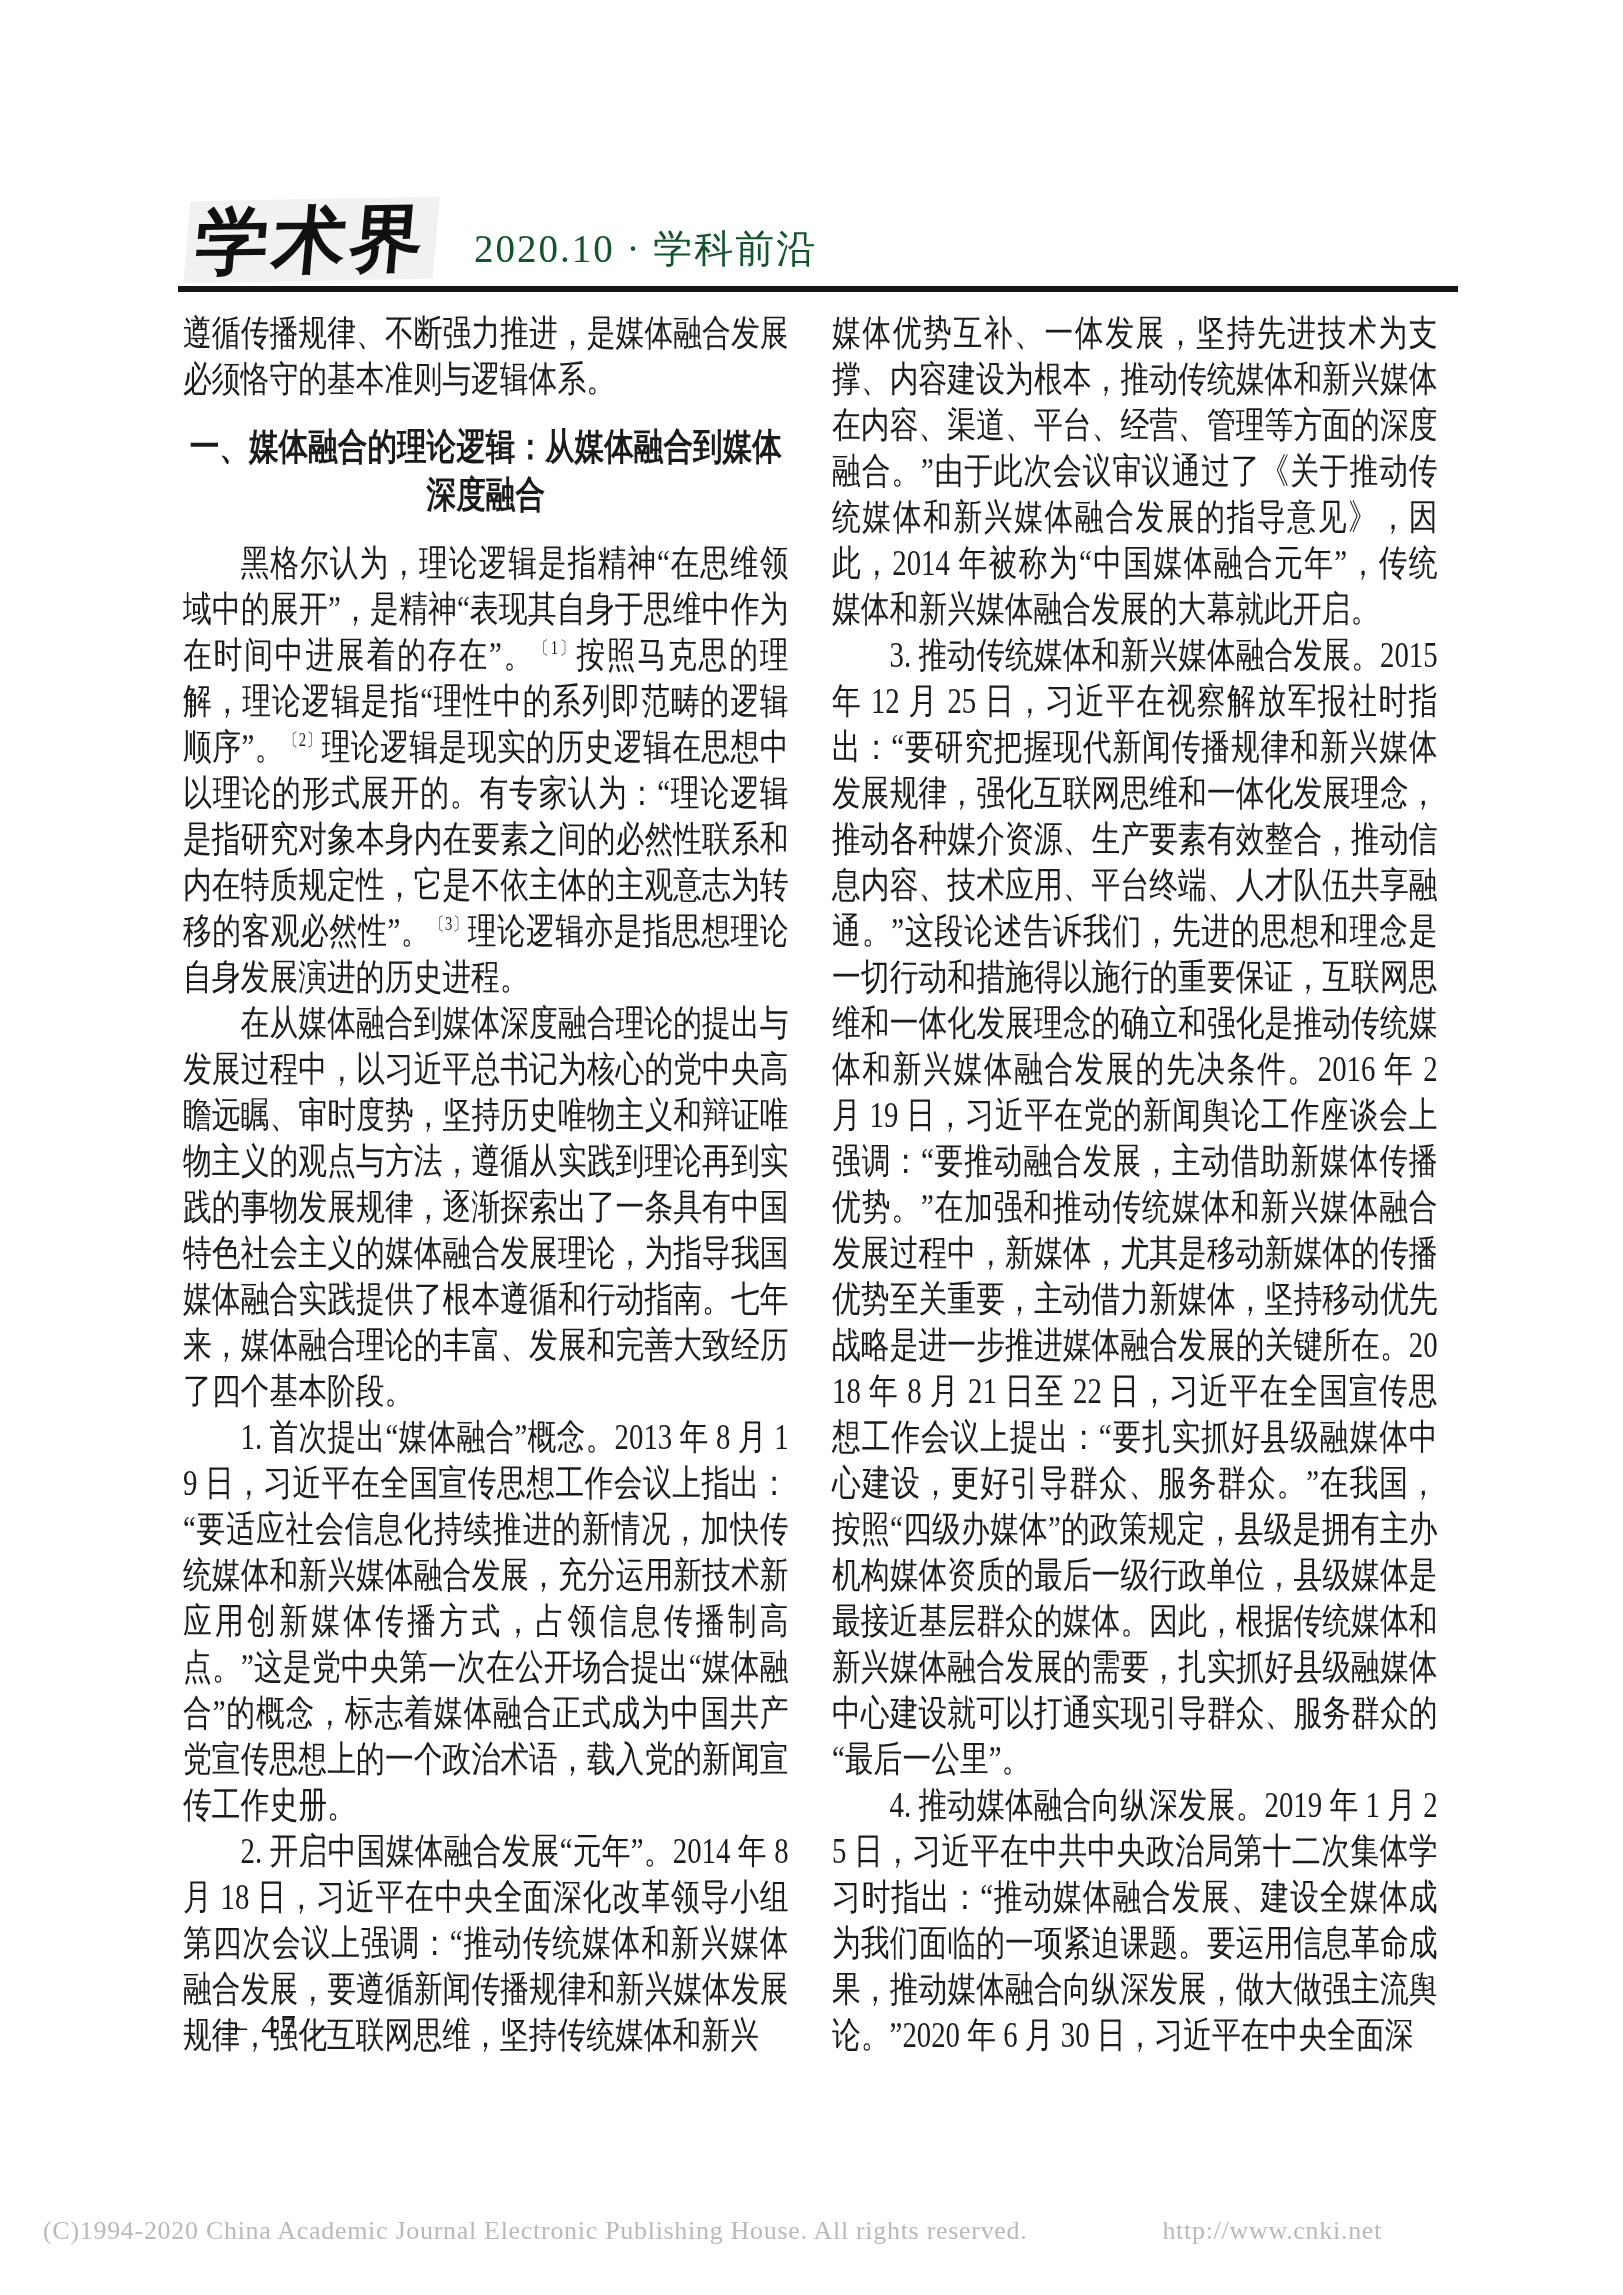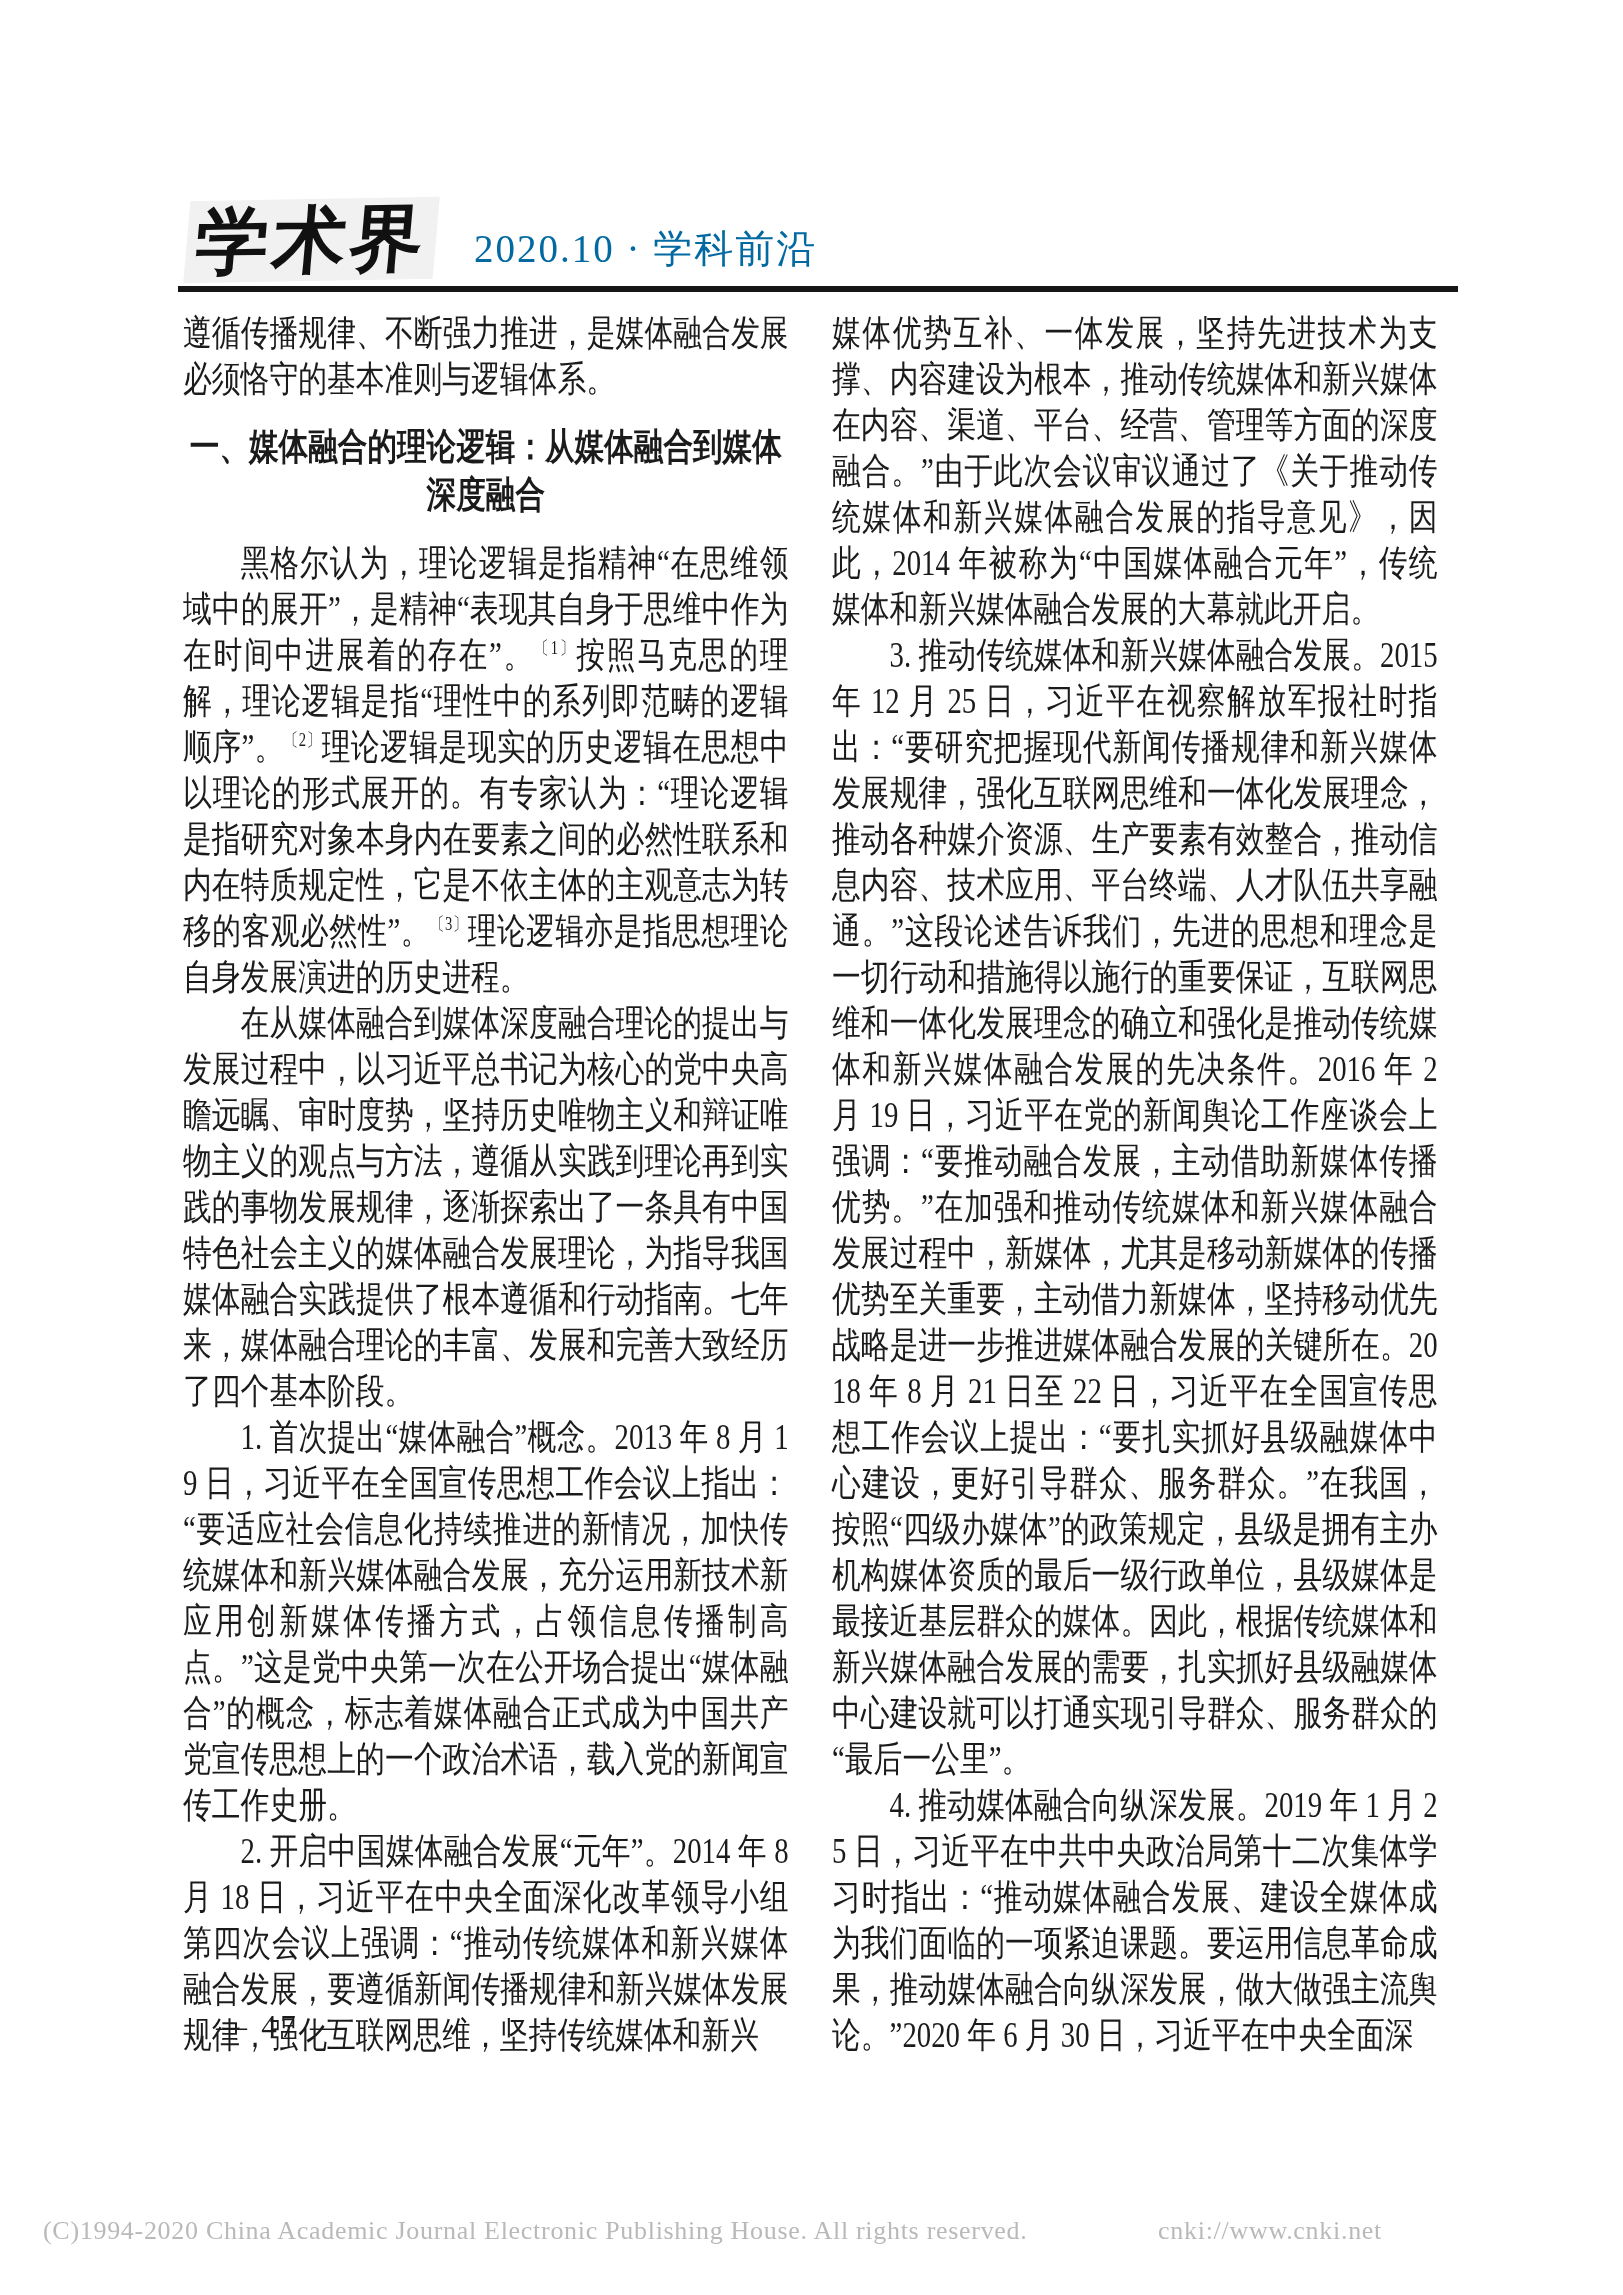--- a/index.html
+++ b/index.html
@@ -16,21 +16,21 @@
     position:absolute;left:187px;top:182px;height:99px;
     display:flex;align-items:flex-end;gap:38px;
   }
   .logo{
     font-size:73px;line-height:1.05;font-weight:900;
     background:#f1f1f1;padding:3.9px 9.2px 1.3px 9.2px;
     transform:skewX(-6deg) rotate(-1deg);
     letter-spacing:3.9px;color:#111;
   }
   .issue{
-    font-size:39px;letter-spacing:2px;padding-bottom:5.2px;color:#0369a1;
+    font-size:39px;letter-spacing:2px;padding-bottom:5.2px;color:#14532d;
   }
   .rule{
     position:absolute;left:178px;top:286px;width:1280px;height:5.9px;
     background:#161616;
   }
   
   .main{position:absolute;left:183px;top:310px;width:1276px;}
   .col{
     position:absolute;top:0;width:757px;
     transform:scaleX(0.8);transform-origin:top left;
@@ -85,17 +85,17 @@
         <div class="para"><span>媒体优势互补、一体发展，坚持先进技术为支撑、内容建设为根本，推动传统媒体和新兴媒体在内容、渠道、平台、经营、管理等方面的深度融合。”由于此次会议审议通过了《关于推动传统媒体和新兴媒体融合发展的指导意见》，因此，2014 年被称为“中国媒体融合元年”，传统媒体和新兴媒体融合发展的大幕就此开启。</span></div>
         <div class="para indent"><span>3. 推动传统媒体和新兴媒体融合发展。2015 年 12 月 25 日，习近平在视察解放军报社时指出：“要研究把握现代新闻传播规律和新兴媒体发展规律，强化互联网思维和一体化发展理念，推动各种媒介资源、生产要素有效整合，推动信息内容、技术应用、平台终端、人才队伍共享融通。”这段论述告诉我们，先进的思想和理念是一切行动和措施得以施行的重要保证，互联网思维和一体化发展理念的确立和强化是推动传统媒体和新兴媒体融合发展的先决条件。2016 年 2 月 19 日，习近平在党的新闻舆论工作座谈会上强调：“要推动融合发展，主动借助新媒体传播优势。”在加强和推动传统媒体和新兴媒体融合发展过程中，新媒体，尤其是移动新媒体的传播优势至关重要，主动借力新媒体，坚持移动优先战略是进一步推进媒体融合发展的关键所在。2018 年 8 月 21 日至 22 日，习近平在全国宣传思想工作会议上提出：“要扎实抓好县级融媒体中心建设，更好引导群众、服务群众。”在我国，按照“四级办媒体”的政策规定，县级是拥有主办机构媒体资质的最后一级行政单位，县级媒体是最接近基层群众的媒体。因此，根据传统媒体和新兴媒体融合发展的需要，扎实抓好县级融媒体中心建设就可以打通实现引导群众、服务群众的“最后一公里”。</span></div>
         <div class="para indent"><span>4. 推动媒体融合向纵深发展。2019 年 1 月 25 日，习近平在中共中央政治局第十二次集体学习时指出：“推动媒体融合发展、建设全媒体成为我们面临的一项紧迫课题。要运用信息革命成果，推动媒体融合向纵深发展，做大做强主流舆论。”2020 年 6 月 30 日，习近平在中央全面深</span></div>
       </section>
   </div>
 
   <div class="pagenum">— 47 —</div>
 
   <div class="copyright">
     <span>(C)1994-2020 China Academic Journal Electronic Publishing House. All rights reserved.</span>
-    <span>cnki://www.cnki.net</span>
+    <span>http://www.cnki.net</span>
   </div>
 
 </div>
 
 
 </body></html>

